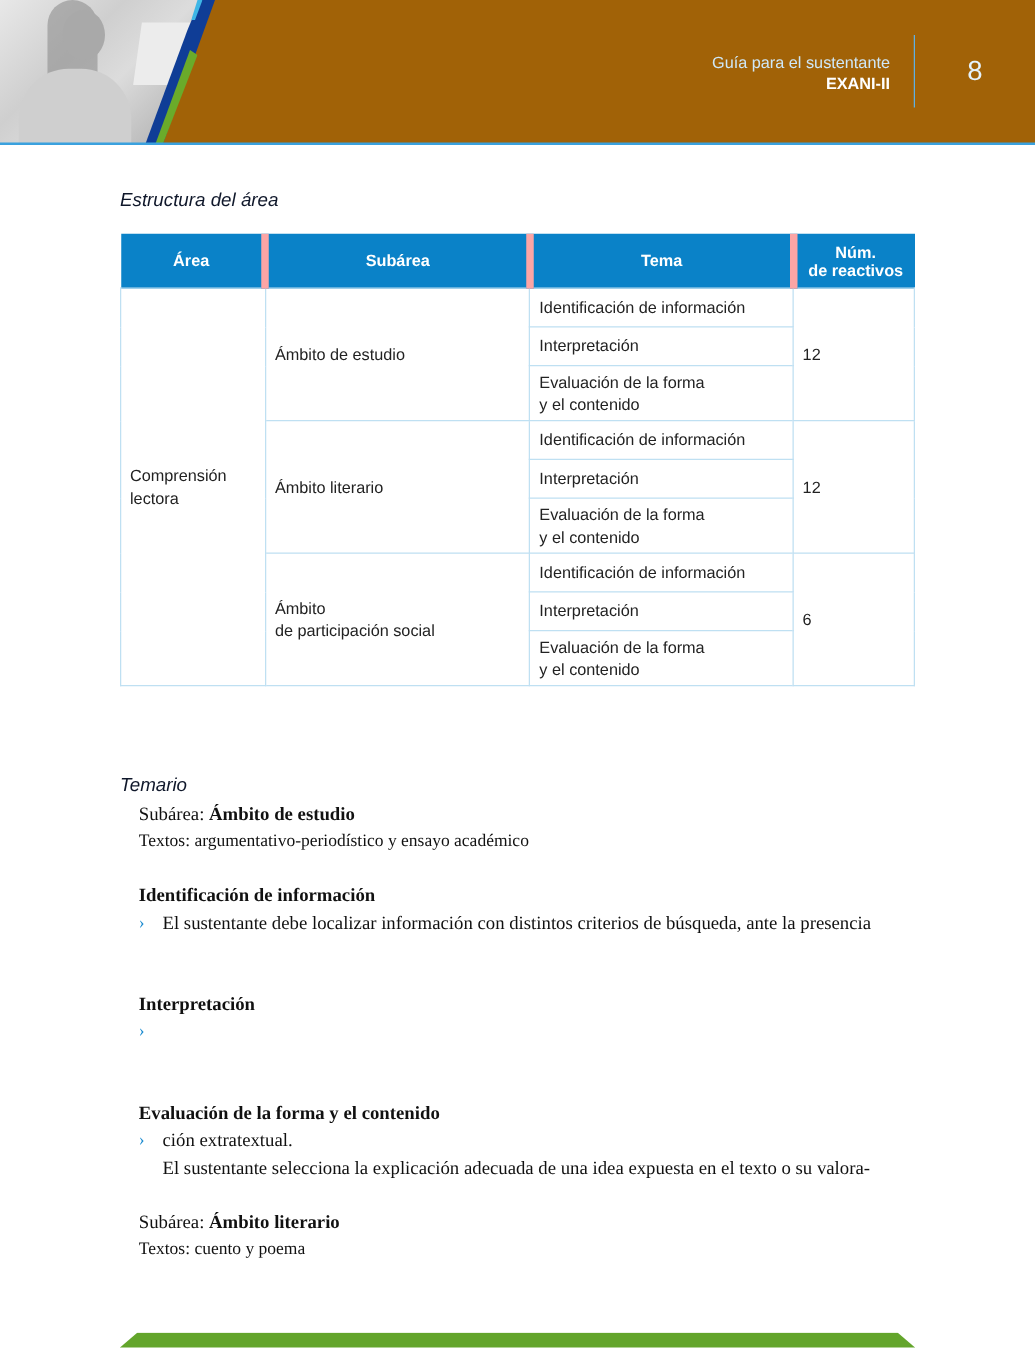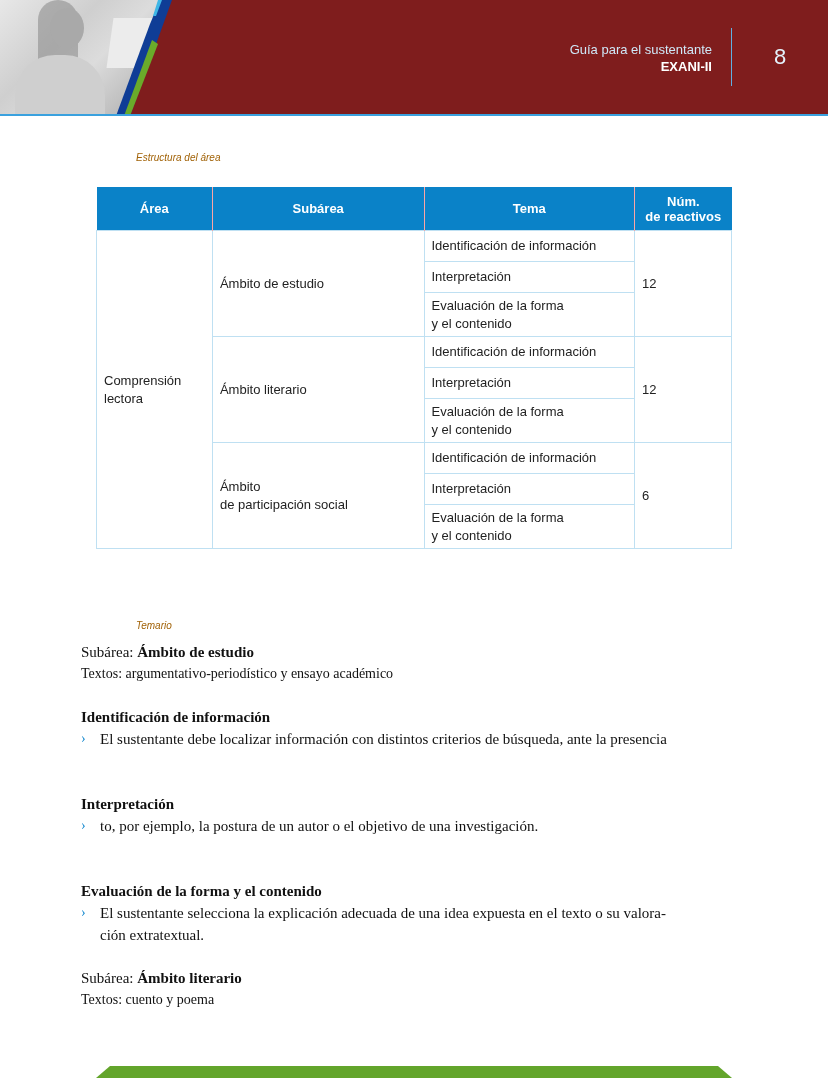--- a/index.html
+++ b/index.html
@@ -4,21 +4,21 @@
 <style>
   html, body { margin: 0; padding: 0; }
   body {
     width: 828px; height: 1078px; position: relative; overflow: hidden;
     background: #ffffff;
     font-family: "Liberation Sans", sans-serif;
   }
   
   .header {
     position: absolute; left: 0; top: 0; width: 828px; height: 116px;
-    background: #7f1d1d; overflow: hidden;
+    background: #a16207; overflow: hidden;
   }
   .photo {
     position: absolute; left: 0; top: 0; width: 170px; height: 116px;
     background: linear-gradient(135deg, #e8e8e8 0%, #cfcfcf 35%, #dcdcdc 55%, #bdbdbd 80%, #d6d6d6 100%);
     clip-path: polygon(0 0, 160px 0, 118px 116px, 0 116px);
   }
   .photo .head {
     position: absolute; left: 50px; top: 8px; width: 34px; height: 40px;
     border-radius: 50%; background: #a9a9a9;
   }
@@ -61,47 +61,46 @@
   .page-num {
     position: absolute; left: 770px; top: 44px; width: 20px; text-align: center;
     color: #e4f2fc; font-size: 22px; font-weight: normal;
   }
   .hdr-bottom-line {
     position: absolute; left: 0; top: 114px; width: 828px; height: 2px; background: #3aa1de;
   }
 
   
   .section-title {
-    position: absolute; left: 96px; color: #a16207; font-style: italic;
-    font-size: 10px;
-    margin-left: 40px;
+    position: absolute; left: 96px; color: #0f172a; font-style: italic;
+    font-size: 15px;
   }
 
   
   .tbl {
     position: absolute; left: 96px; top: 187px; width: 636px;
     border-collapse: collapse; font-size: 13px; color: #222;
   }
   .tbl th {
     background: #0a82c8; color: #fff; font-weight: bold; font-size: 13px;
-    height: 43px; border-right: 1px solid #fca5a5; padding: 0;
+    height: 43px; border-right: 6px solid #fca5a5; padding: 0;
     text-align: center; line-height: 15px;
   }
   .tbl th:last-child { border-right: none; }
   .tbl td {
     border: 1px solid #bfe0f2; padding: 0 7px; vertical-align: middle;
     line-height: 18px;
   }
   .tbl td.tema { height: 30px; }
   .tbl td.tema2 { height: 43px; }
   .tbl td.num { }
 
   
   .body-text {
-    position: absolute; left: 81px; width: 640px;
+    position: absolute; left: 111px; width: 640px;
     font-family: "Liberation Serif", serif; font-size: 15px; color: #111;
     line-height: 22px;
   }
   .body-text b { font-weight: bold; }
   .item-desc { display: flex; }
   .chev { color: #1a8bd0; width: 19px; flex: none; font-size: 14px; }
   .ital { font-size: 14px; }
 
   
   .footer-bar {
@@ -228,32 +227,31 @@
       <div>El sustentante debe localizar información con distintos criterios de búsqueda, ante la presencia</div>
     </div>
   </div>
 </div>
 
 <div class="body-text" style="top:793px;">
   <b>Interpretación</b>
   <div class="item-desc">
     <span class="chev">›</span>
     <div>
-      <div>to, por ejemplo, la postura de un autor o el objetivo de una investigación.</div>
     </div>
   </div>
 </div>
 
 <div class="body-text" style="top:880px;">
   <b>Evaluación de la forma y el contenido</b>
   <div class="item-desc">
     <span class="chev">›</span>
     <div>
+      <div>ción extratextual.</div>
       <div>El sustentante selecciona la explicación adecuada de una idea expuesta en el texto o su valora-</div>
-      <div>ción extratextual.</div>
     </div>
   </div>
 </div>
 
 <div class="body-text" style="top:967px;">
   <span>Subárea:</span>
   <b>Ámbito literario</b>
 </div>
 <div class="body-text ital" style="top:989px;">Textos: cuento y poema</div>
 

